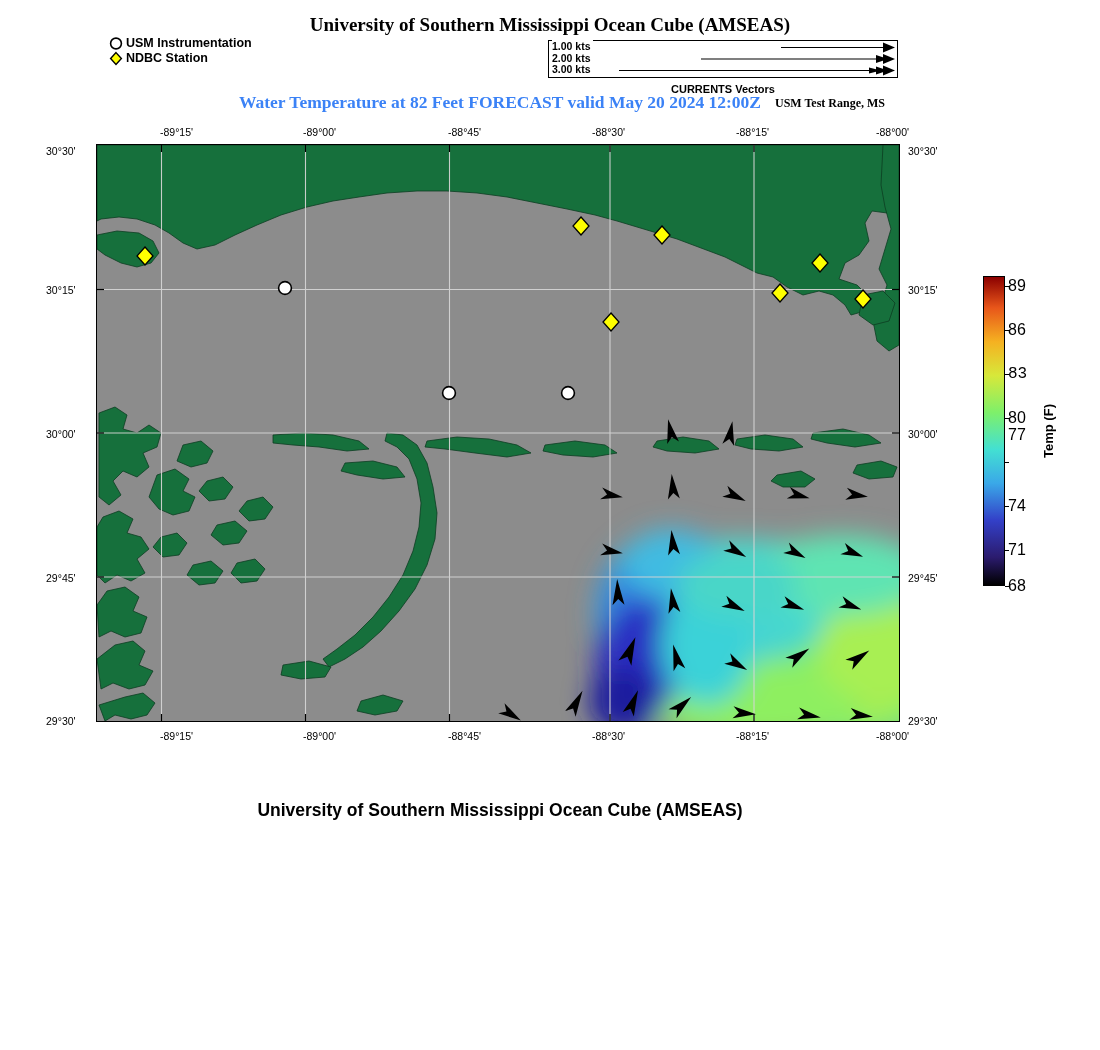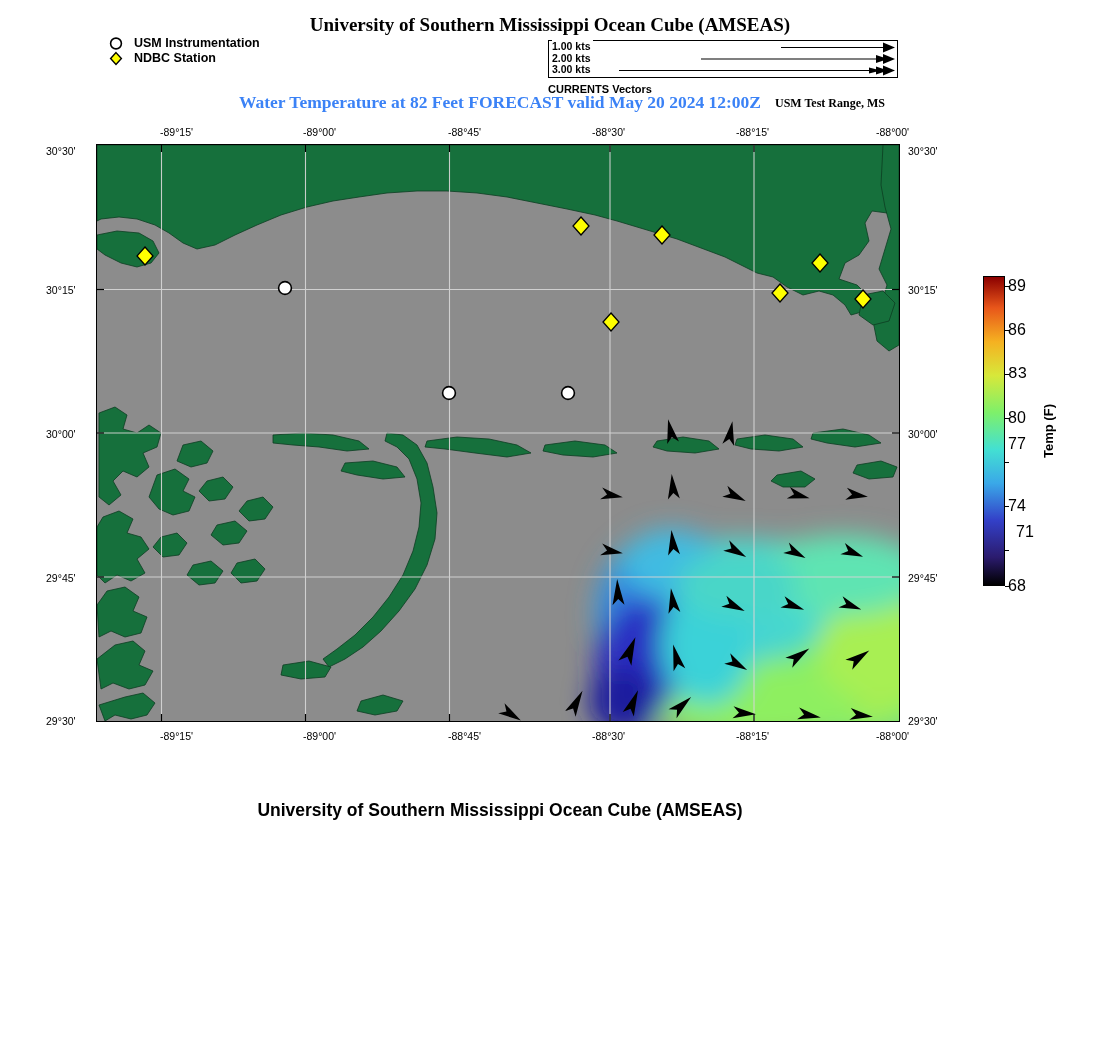--- a/index.html
+++ b/index.html
@@ -68,21 +68,21 @@
   
   .legend {
     position: absolute;
     left: 108px;
     top: 36px;
   }
   .legend-row {
     height: 15px;
     display: flex;
     align-items: flex-start;
-    gap: 10px;
+    gap: 2px;
   }
   .legend-label {
     font-size: 12.5px;
     font-weight: bold;
     color: #000;
     line-height: 15px;
   }
 
   
   #vector-key {
@@ -111,21 +111,21 @@
     color: #000;
     background: #fff;
     padding-right: 2px;
     z-index: 2;
   }
   #vector-key-caption {
     position: absolute;
     left: 548px;
     top: 83px;
     width: 350px;
-    text-align: left;
+    text-align: center;
     font-size: 11px;
     font-weight: bold;
     color: #000;
   }
 
   
   #map-frame {
     position: absolute;
     left: 96px;
     top: 144px;
@@ -518,19 +518,19 @@
   <div class="cb-tickmark" style="top:374px;"></div>
   <div class="cb-tickmark" style="top:418px;"></div>
   <div class="cb-tickmark" style="top:462px;"></div>
   <div class="cb-tickmark" style="top:506px;"></div>
   <div class="cb-tickmark" style="top:550px;"></div>
   <div class="cb-tickmark" style="top:586px;"></div>
   <div class="cb-tick" style="top:286px;">89</div>
   <div class="cb-tick" style="top:330px;">86</div>
   <div class="cb-tick" style="top:374px;font-family:Liberation Mono, monospace;">83</div>
   <div class="cb-tick" style="top:418px;">80</div>
-  <div class="cb-tick" style="top:444px;text-align:right;">77</div>
+  <div class="cb-tick" style="top:435px;text-align:right;">77</div>
   <div class="cb-tick" style="top:506px;text-align:right;">74</div>
-  <div class="cb-tick" style="top:532px;margin-left:8px;">71</div>
+  <div class="cb-tick" style="top:550px;">71</div>
   <div class="cb-tick" style="top:586px;">68</div>
   <div id="colorbar-title">Temp (F)</div>
 
 </div>
 
 </body></html>

